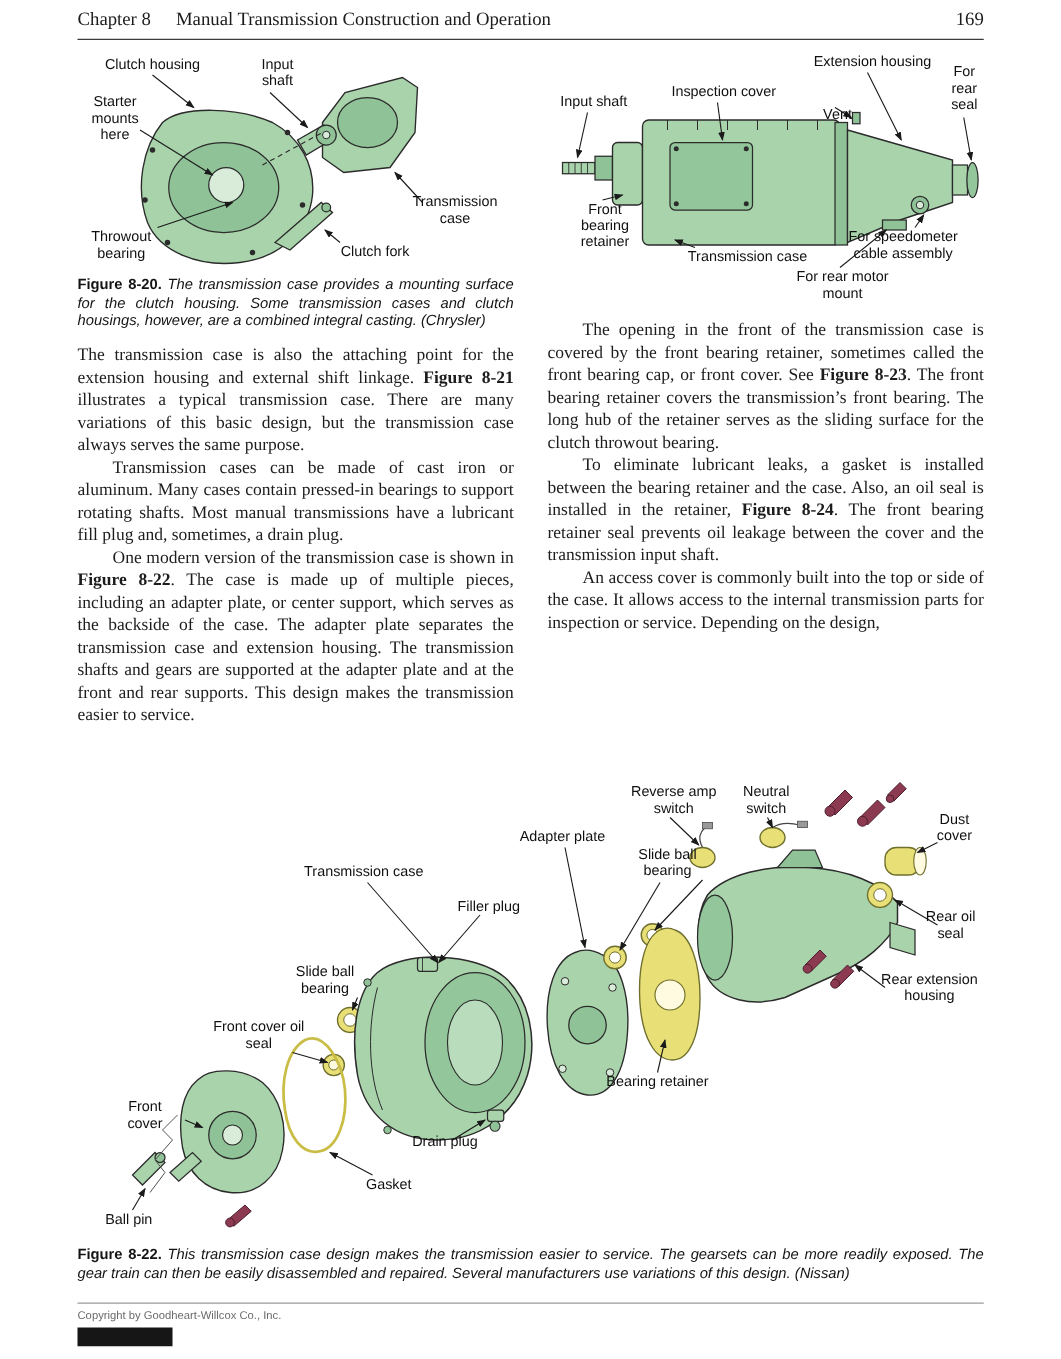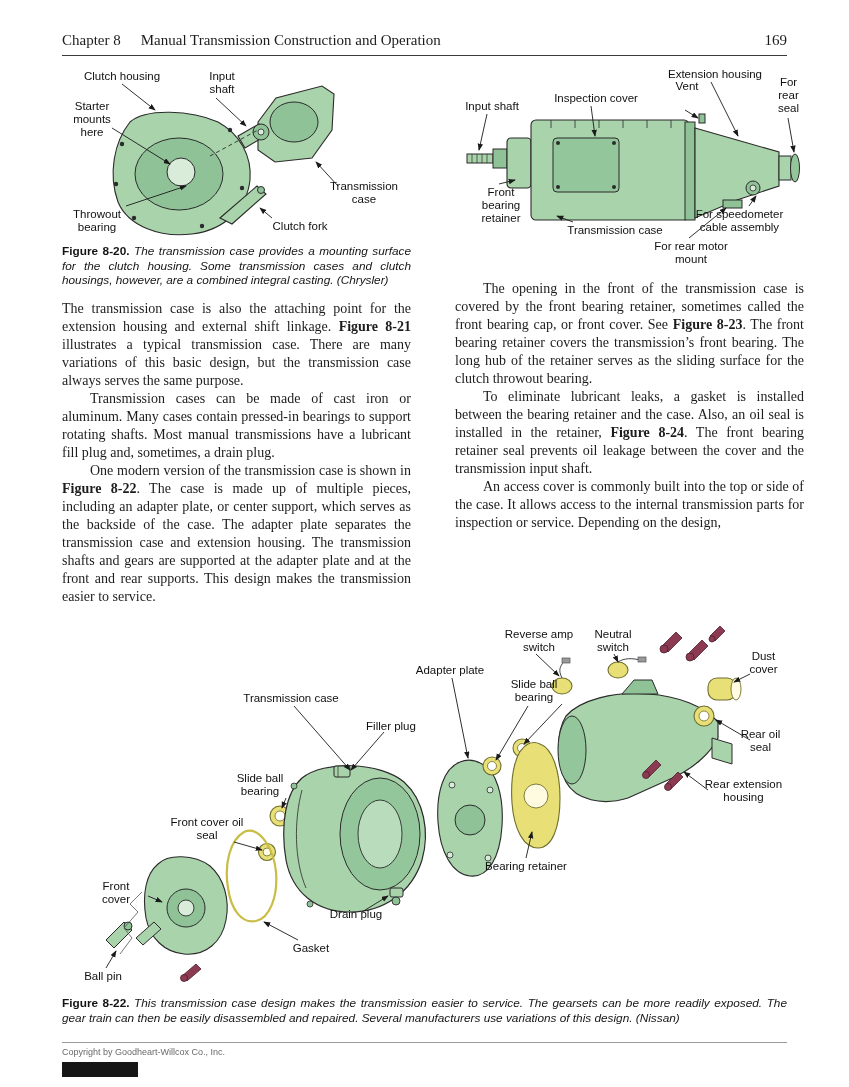--- a/index.html
+++ b/index.html
@@ -1,27 +1,27 @@
 <!DOCTYPE html>
 <html><head>
 <meta charset="utf-8">
 <style>
   * { margin:0; padding:0; box-sizing:border-box; }
   html,body { width:849px; height:1087px; background:#ffffff; overflow:hidden; }
   body { font-family:"Liberation Serif", serif; color:#1c1c1c; position:relative; }
   .page { position:absolute; inset:0; padding:0 62px; }
 
   
-  .header { display:flex; align-items:flex-start; padding-top:32px; font-size:15px; }
+  .header { display:flex; align-items:flex-start; padding-top:8px; font-size:15px; }
   .header .chapter { margin-right:20px; }
   .header .htitle { flex:1; }
   .hrule { border-top:1.4px solid #3a3a3a; margin-top:6px; }
 
   
-  .columns { display:flex; gap:44px; margin-top:12px; }
+  .columns { display:flex; gap:27px; margin-top:12px; }
   .col { width:349px; }
 
   .figbox { position:relative; }
   .figbox svg { display:block; }
   .fig-label { position:absolute; font-family:"Liberation Sans", sans-serif;
                font-size:11.5px; line-height:13px; text-align:center; color:#101010; }
 
   .caption { font-family:"Liberation Sans", sans-serif; font-size:11.8px;
              line-height:14.6px; text-align:justify; margin-top:6px; color:#141414; }
   .caption .captag { font-weight:bold; font-style:normal; }
@@ -159,21 +159,21 @@
             <line x1="333" y1="50" x2="339" y2="84" marker-end="url(#ah21)"></line>
             <line x1="44" y1="116" x2="60" y2="112" marker-end="url(#ah21)"></line>
             <line x1="118" y1="154" x2="102" y2="148" marker-end="url(#ah21)"></line>
             <line x1="294" y1="138" x2="301" y2="128" marker-end="url(#ah21)"></line>
             <line x1="234" y1="170" x2="271" y2="140" marker-end="url(#ah21)"></line>
           </g>
         </svg>
         <div class="fig-label" style="left:4px;top:32px;width:66px">Input shaft</div>
         <div class="fig-label" style="left:86px;top:24px;width:110px">Inspection cover</div>
         <div class="fig-label" style="left:204px;top:0px;width:112px">Extension housing</div>
-        <div class="fig-label" style="left:214px;top:12px;width:36px">Vent</div>
+        <div class="fig-label" style="left:214px;top:42px;width:36px">Vent</div>
         <div class="fig-label" style="left:318px;top:8px;width:31px">For rear seal</div>
         <div class="fig-label" style="left:16px;top:118px;width:60px">Front bearing retainer</div>
         <div class="fig-label" style="left:100px;top:156px;width:120px">Transmission case</div>
         <div class="fig-label" style="left:232px;top:140px;width:105px">For speedometer cable assembly</div>
         <div class="fig-label" style="left:196px;top:172px;width:80px">For rear motor mount</div>
       </div>
 
       <p class="body-p first indent"><span>The opening in the front of the transmission case is covered by the front bearing retainer, sometimes called the front bearing cap, or front cover. See </span><b>Figure 8-23</b><span>. The front bearing retainer covers the transmission’s front bearing. The long hub of the retainer serves as the sliding surface for the clutch throwout bearing.</span></p>
       <p class="body-p indent"><span>To eliminate lubricant leaks, a gasket is installed between the bearing retainer and the case. Also, an oil seal is installed in the retainer, </span><b>Figure 8-24</b><span>. The front bearing retainer seal prevents oil leakage between the cover and the transmission input shaft.</span></p>
       <p class="body-p indent">An access cover is commonly built into the top or side of the case. It allows access to the internal transmission parts for inspection or service. Depending on the design,</p>

